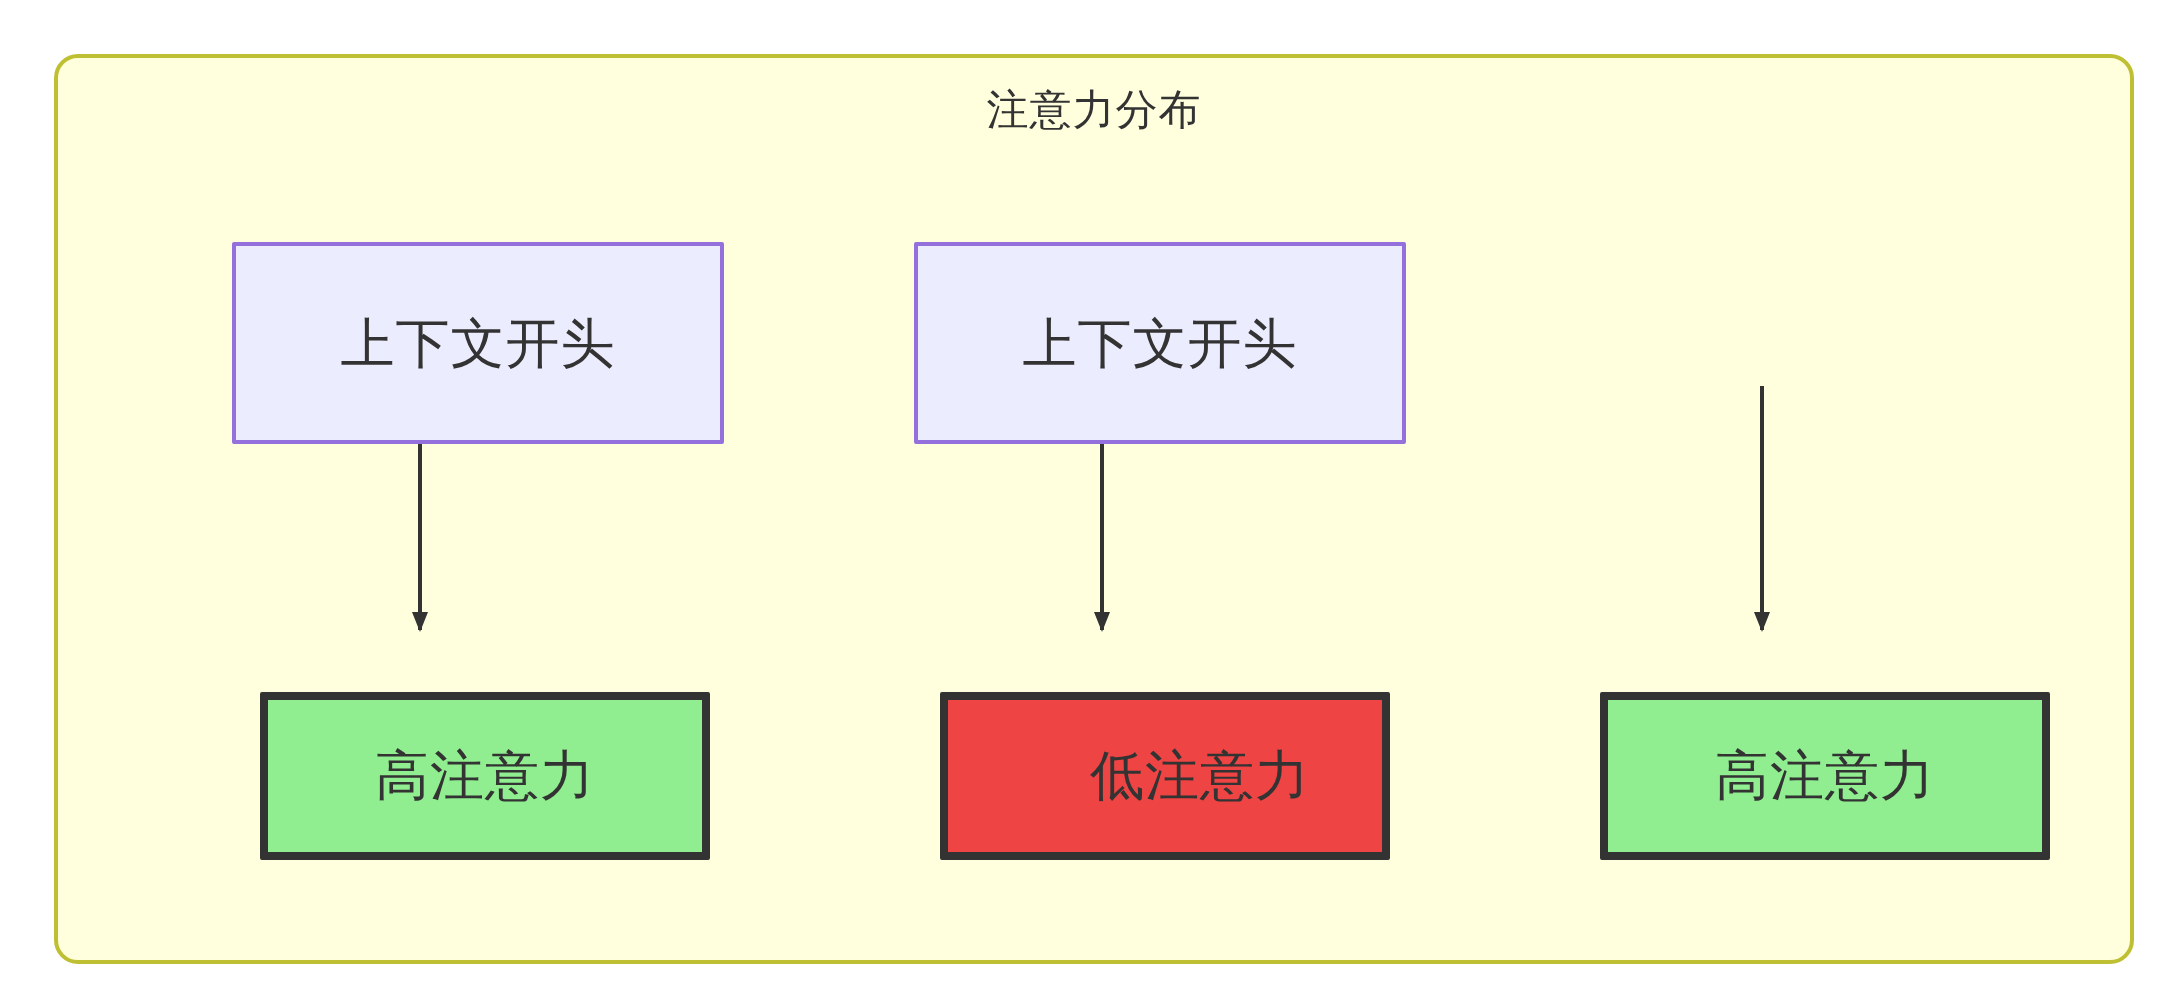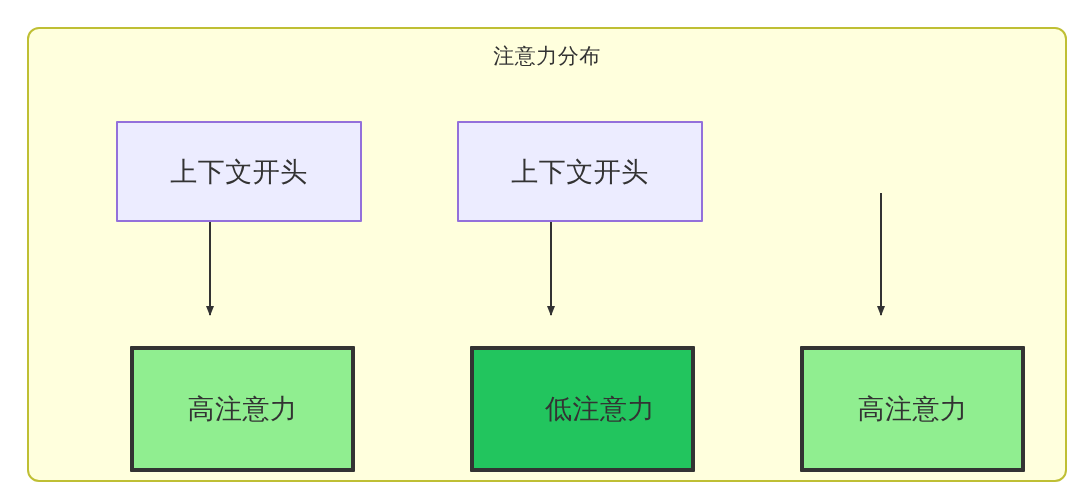--- a/index.html
+++ b/index.html
@@ -67,29 +67,29 @@
     width: 246px;
     height: 101px;
     background: #ececff;
     border: 2px solid #9370db;
     border-radius: 1px;
   }
 
   
   .node-attention {
     width: 225px;
-    height: 126px;
+    height: 84px;
     border: 4px solid #333333;
     border-radius: 1px;
   }
   .fill-high {
     background: #90ee90;
   }
   .fill-low {
-    background: #22c55e;
+    background: #ef4444;
     padding-left: 35px;
   }
 
   
   .col1-top { left: 87px;  top: 92px; }
   .col2-top { left: 428px; top: 92px; }
   .col3-top { left: 758px; top: 92px; }
 
   .col1-bottom { left: 101px; top: 317px; }
   .col2-bottom { left: 441px; top: 317px; }

